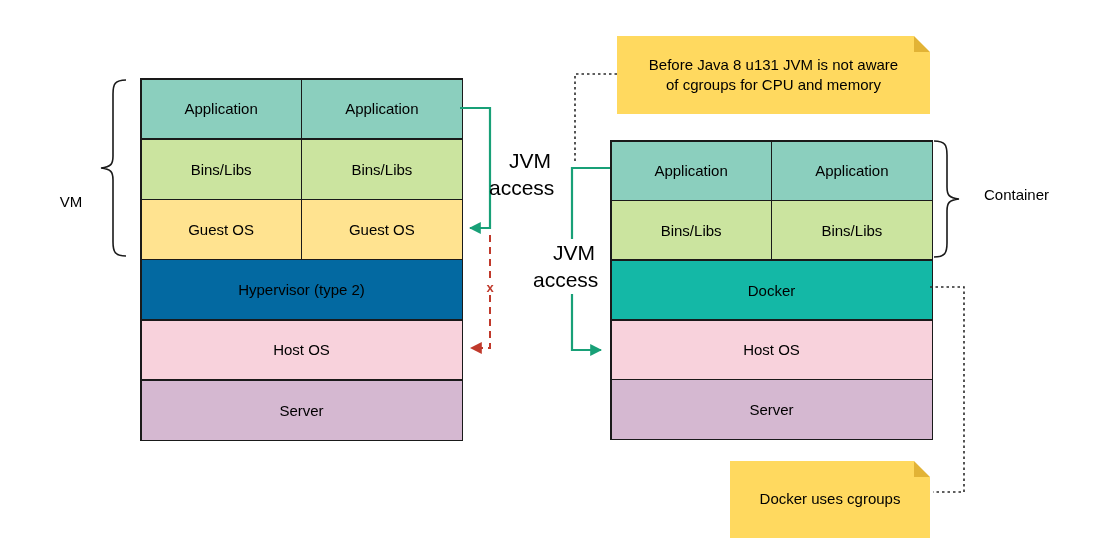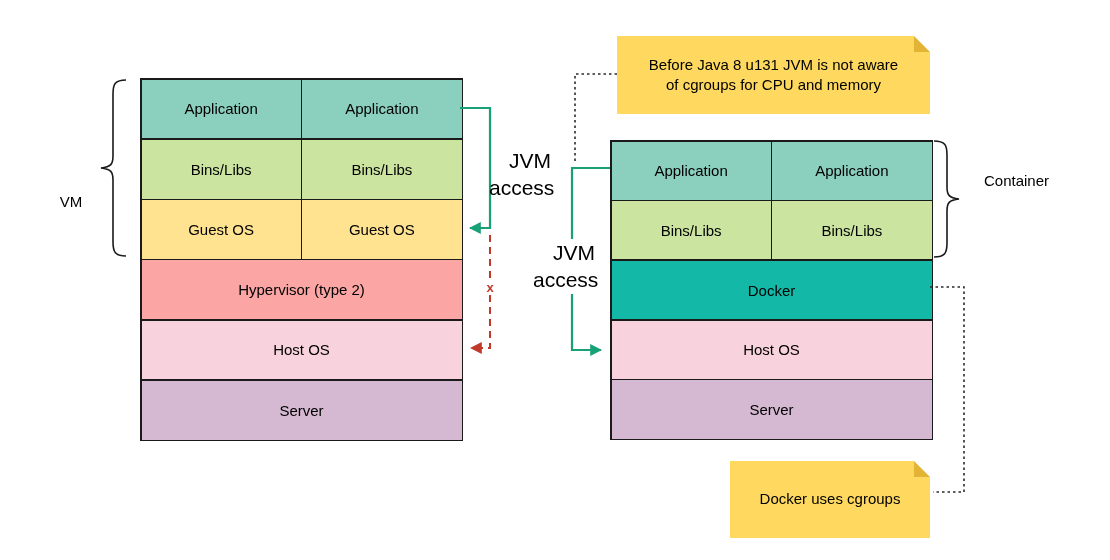--- a/index.html
+++ b/index.html
@@ -13,21 +13,21 @@
   }
   #left-stack  { left:140px; top:78px;  width:320px; height:360px; }
   #right-stack { left:610px; top:140px; width:320px; height:297px; }
   .row  { flex:1; display:flex; gap:1.5px; }
   .cell {
     flex:1; display:flex; align-items:center; justify-content:center;
     font-size:15px; background:#eee; text-align:center;
   }
   .floating-label { position:absolute; font-size:15px; }
   #vm-label        { left:46px;  top:165px; width:50px; text-align:center;margin-top:28px; }
-  #container-label { left:984px; top:172px; }
+  #container-label { left:984px; top:186px; }
   .jvm-label {
     position:absolute; font-size:21px; line-height:1.3;
     white-space:pre-line; text-align:right; z-index:3;
   }
   #jvm-left  { left:489px; top:147px; width:62px; }
   #jvm-right { left:533px; top:239px; width:62px; background:#ffffff; }
   .note {
     position:absolute; background:#FFD95F;
     display:flex; align-items:center; justify-content:center;
     text-align:center; font-size:15px; line-height:1.35;
@@ -79,21 +79,21 @@
   </div>
   <div class="row">
     <div class="cell" style="background-color: rgb(203, 228, 159);">Bins/Libs</div>
     <div class="cell" style="background-color: rgb(203, 228, 159);">Bins/Libs</div>
   </div>
   <div class="row">
     <div class="cell" style="background-color: rgb(255, 227, 144);">Guest OS</div>
     <div class="cell" style="background-color: rgb(255, 227, 144);">Guest OS</div>
   </div>
   <div class="row">
-    <div class="cell" style="background-color: #fca5a5;">Hypervisor (type 2)</div>
+    <div class="cell" style="background-color: #0369a1;">Hypervisor (type 2)</div>
   </div>
   <div class="row">
     <div class="cell" style="background-color: rgb(248, 210, 220);">Host OS</div>
   </div>
   <div class="row">
     <div class="cell" style="background-color: rgb(213, 184, 209);">Server</div>
   </div>
 </div>
 
 <div class="stack" id="right-stack">

